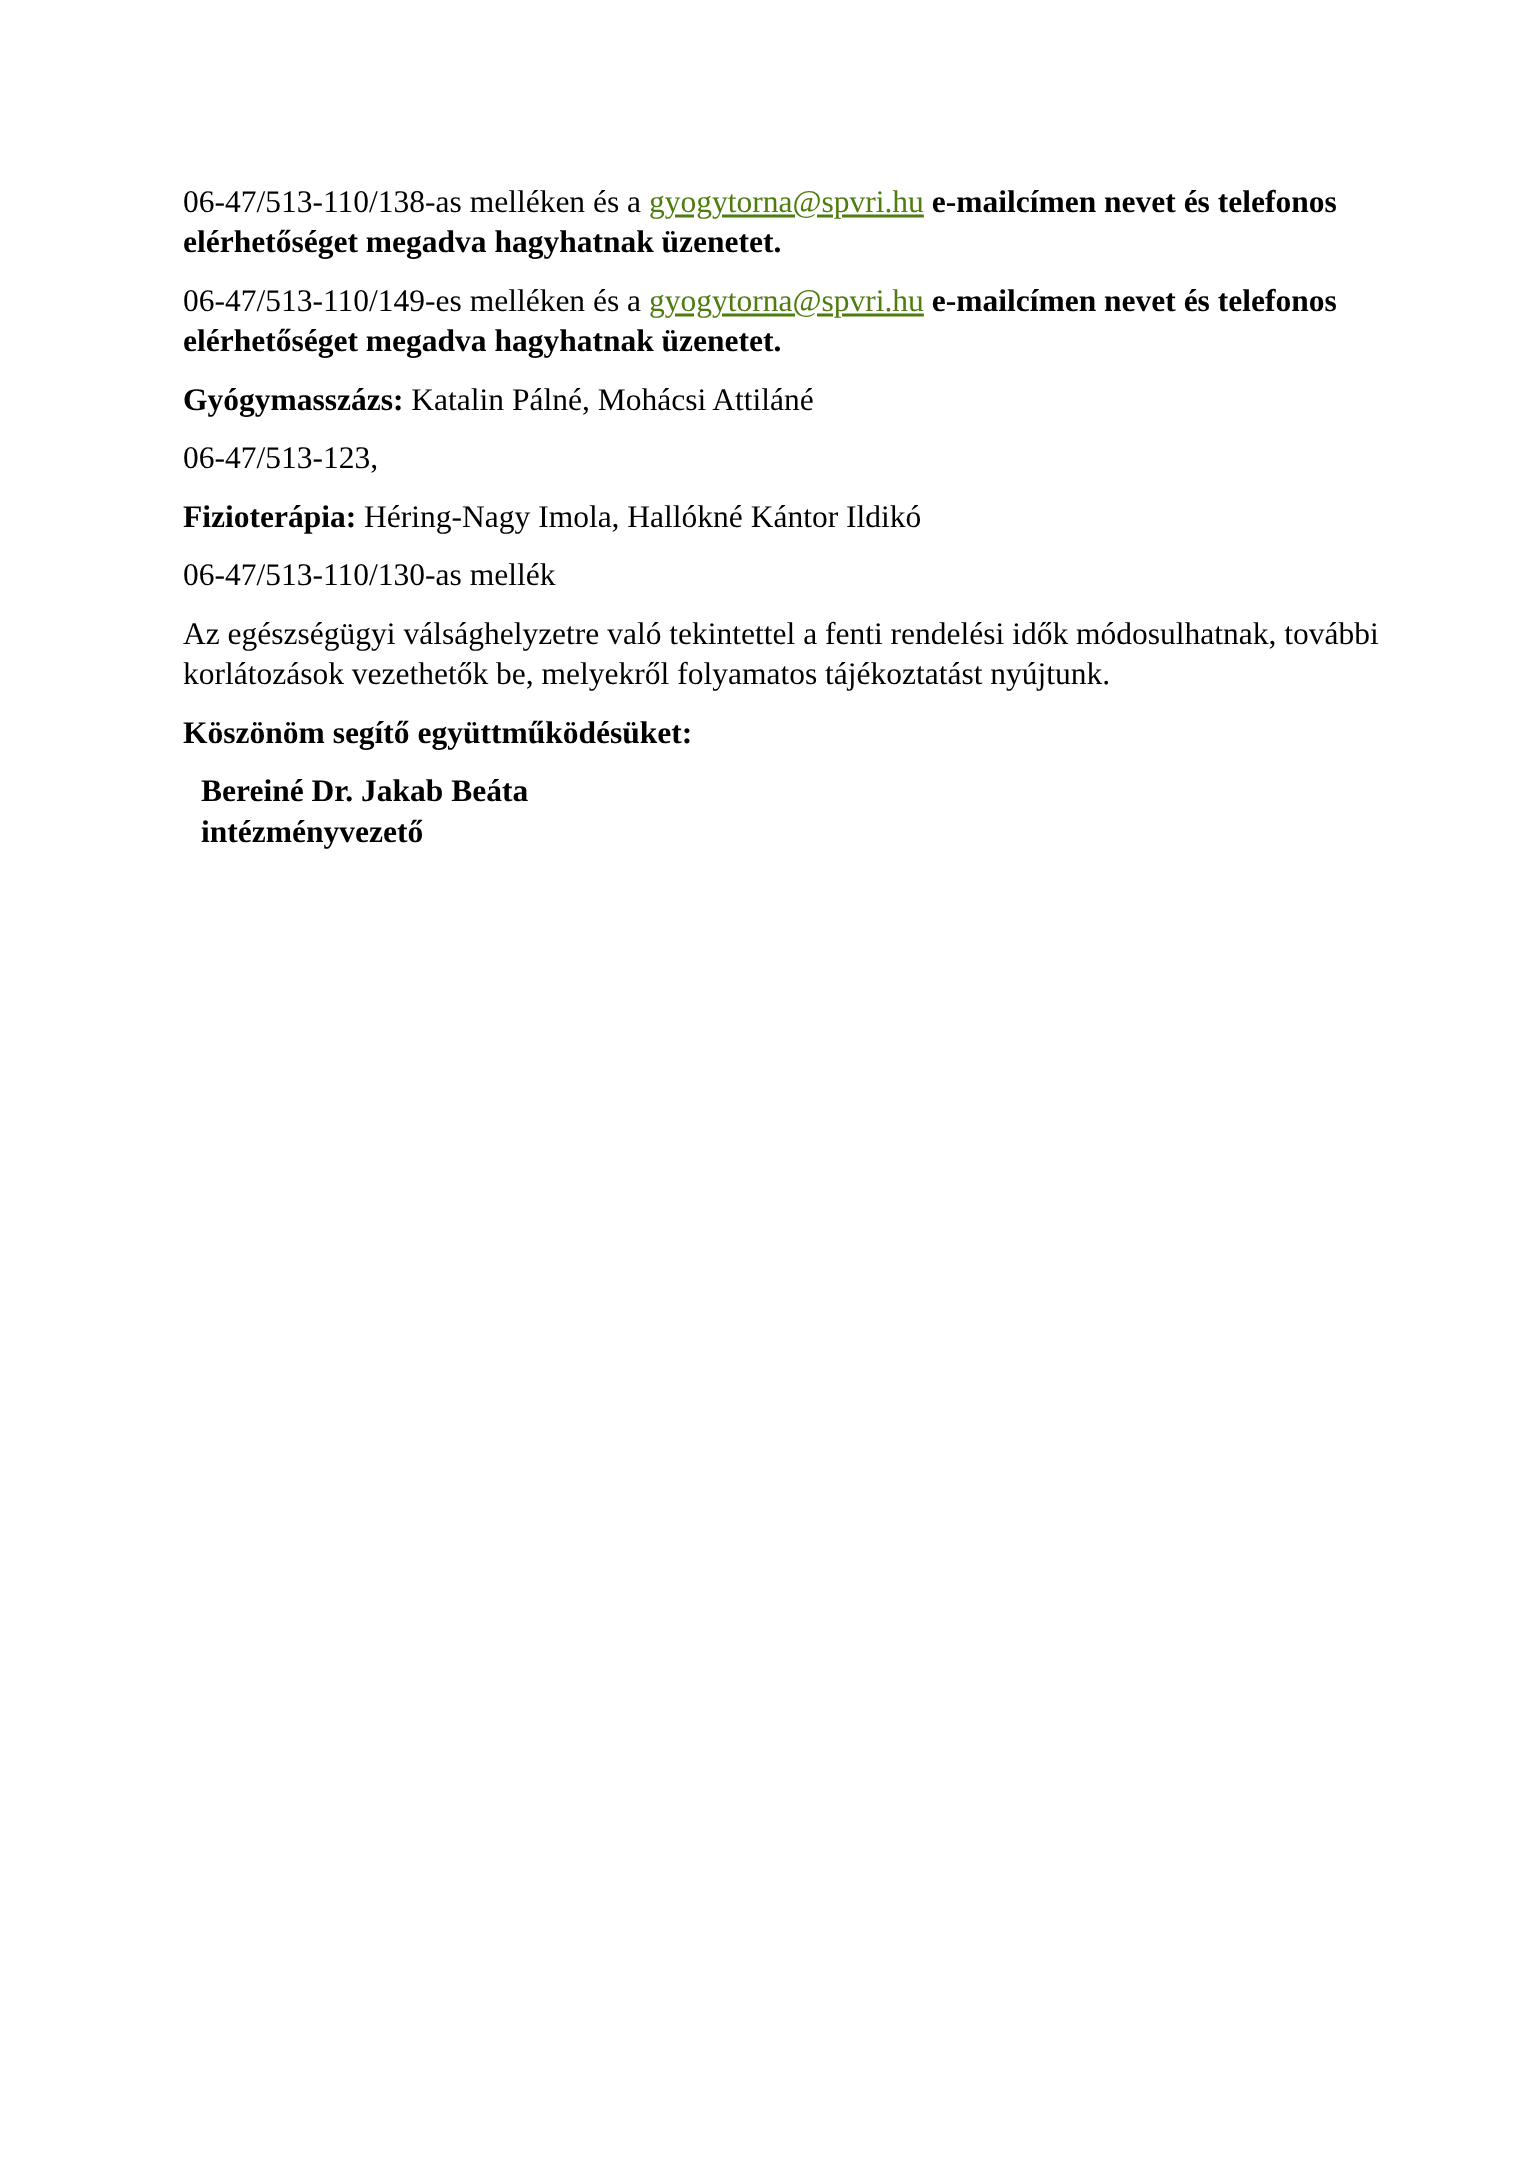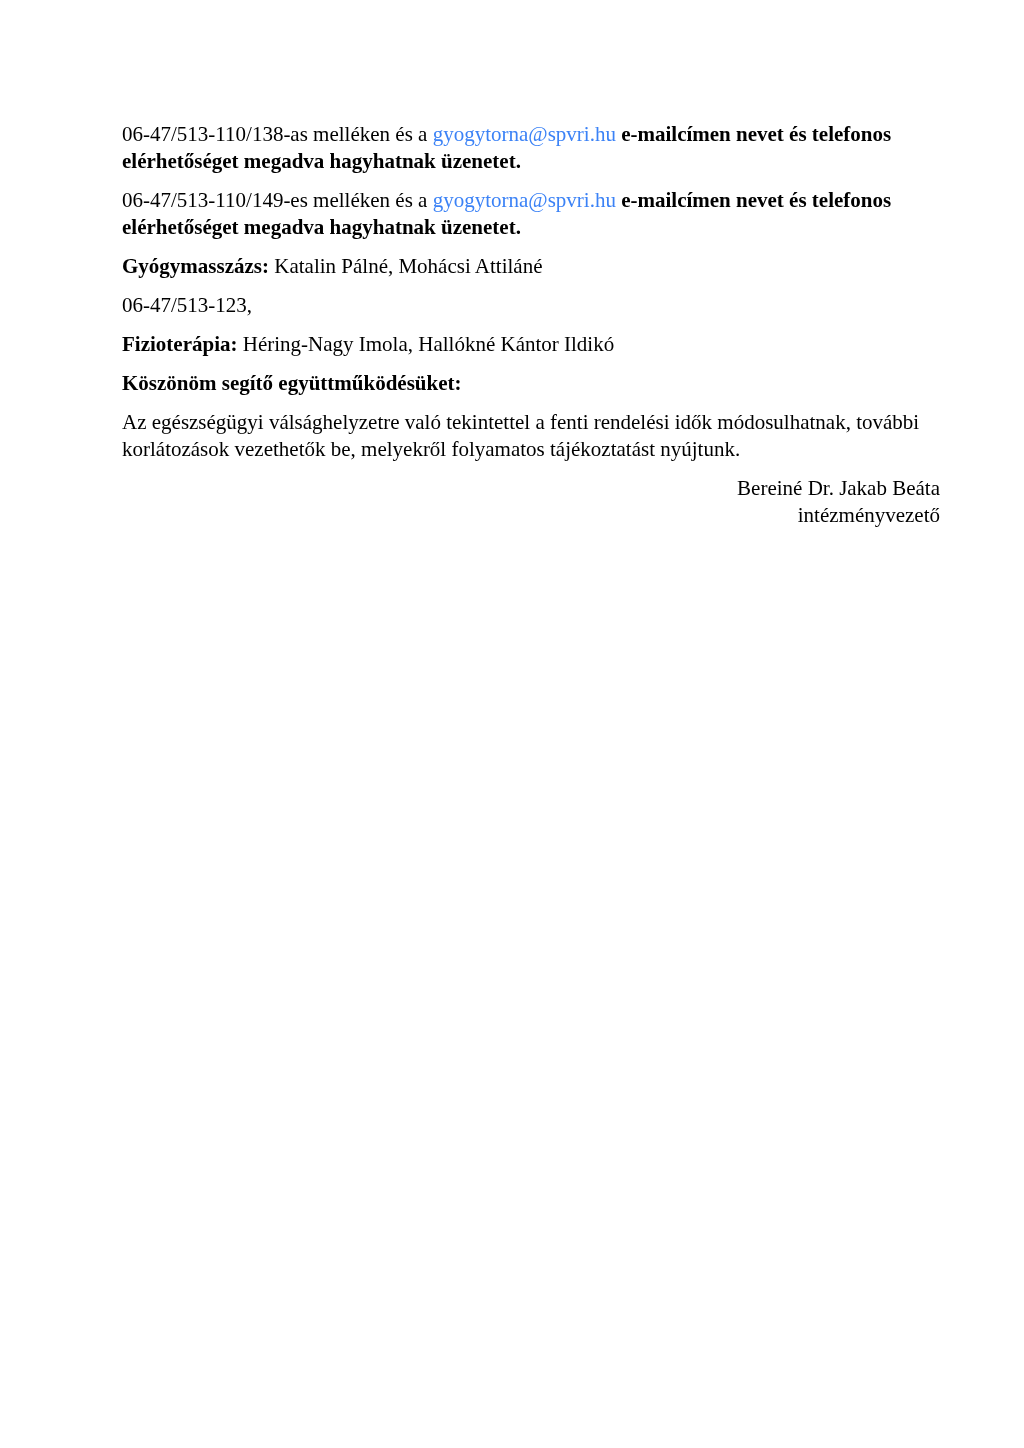--- a/index.html
+++ b/index.html
@@ -18,48 +18,50 @@
     overflow: hidden;
   }
   .content {
     padding: 121px 84px 0 122px;
     font-size: 21px;
     line-height: 27px;
   }
   .para { margin: 0 0 12px 0; }
   .bold, strong { font-weight: bold; }
   a.email-link {
-    color: #3b82f6;
+    color: #4d7c0f;
+    text-decoration: underline;
     cursor: pointer;
   }
   .signature-block {
-    text-align: right;
-    font-weight: normal;
-    margin: 0;
+    text-align: left;
+    font-weight: bold;
+    margin: 12px;
   }
 </style>
 </head>
 <body>
 
 <div class="page">
   <div class="content">
 
     <p class="para"><span>06-47/513-110/138-as melléken és a </span><a class="email-link">gyogytorna@spvri.hu</a><strong> e-mailcímen nevet és telefonos elérhetőséget megadva hagyhatnak üzenetet.</strong></p>
 
 
     <p class="para"><span>06-47/513-110/149-es melléken és a </span><a class="email-link">gyogytorna@spvri.hu</a><strong> e-mailcímen nevet és telefonos elérhetőséget megadva hagyhatnak üzenetet.</strong></p>
 
     <p class="para"><strong>Gyógymasszázs:</strong><span> Katalin Pálné, Mohácsi Attiláné</span></p>
 
     <p class="para"><span>06-47/513-123,</span></p>
 
     <p class="para"><strong>Fizioterápia:</strong><span> Héring-Nagy Imola, Hallókné Kántor Ildikó</span></p>
 
+    <p class="para"><span>06-47/513-110/130-as mellék</span></p>
+
+    <p class="para"><span>Az egészségügyi válsághelyzetre való tekintettel a fenti rendelési idők módosulhatnak, további korlátozások vezethetők be, melyekről folyamatos tájékoztatást nyújtunk.</span></p>
 
     <p class="para"><strong>Köszönöm segítő együttműködésüket:</strong></p>
-
-    <p class="para"><span>Az egészségügyi válsághelyzetre való tekintettel a fenti rendelési idők módosulhatnak, további korlátozások vezethetők be, melyekről folyamatos tájékoztatást nyújtunk.</span></p>
 
 
     <p class="para signature-block"><span>Bereiné Dr. Jakab Beáta</span><br><span>intézményvezető</span></p>
 
   </div>
 </div>
 
 </body></html>

